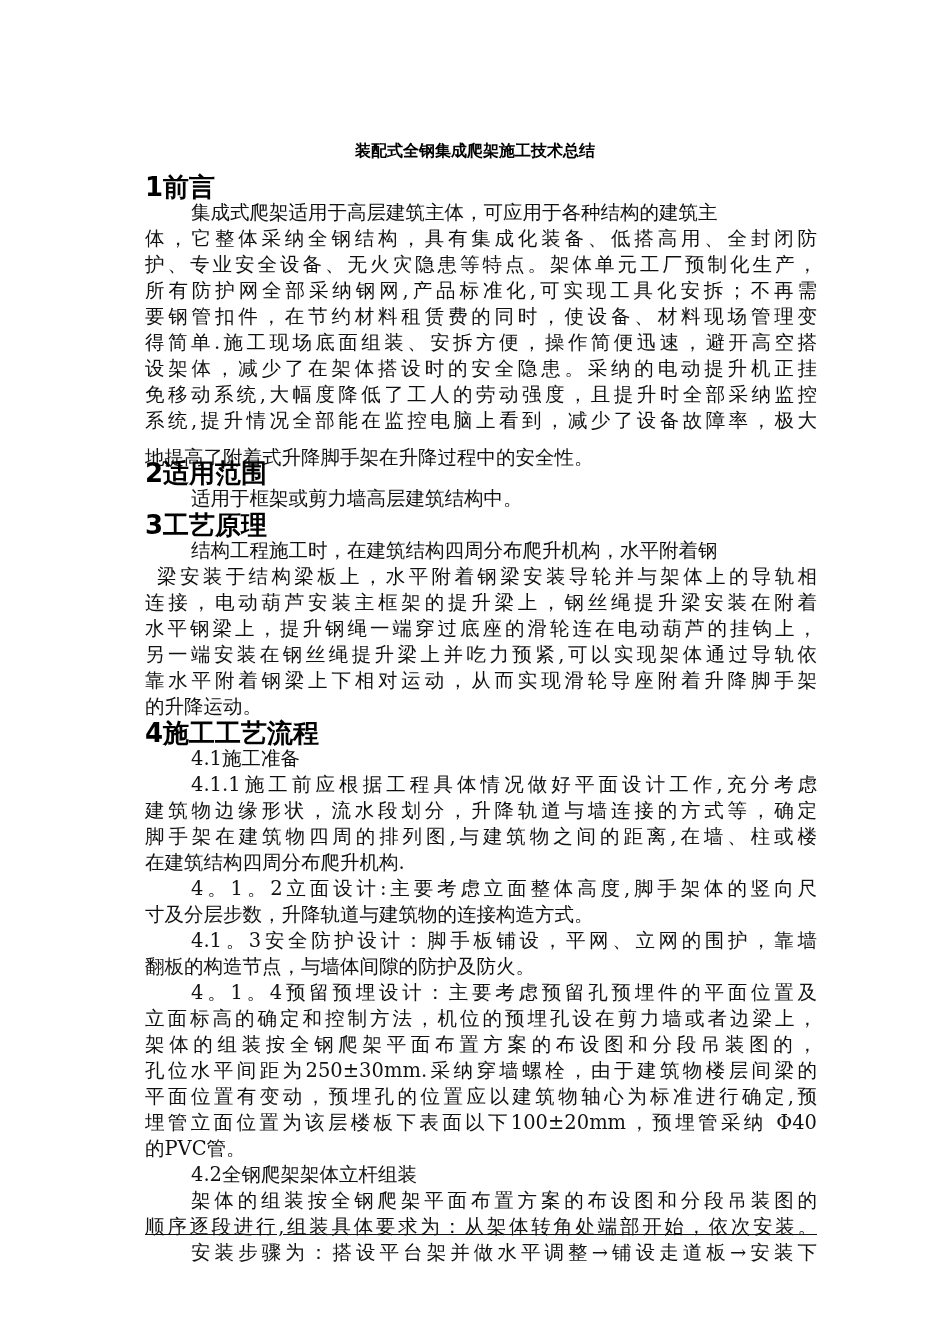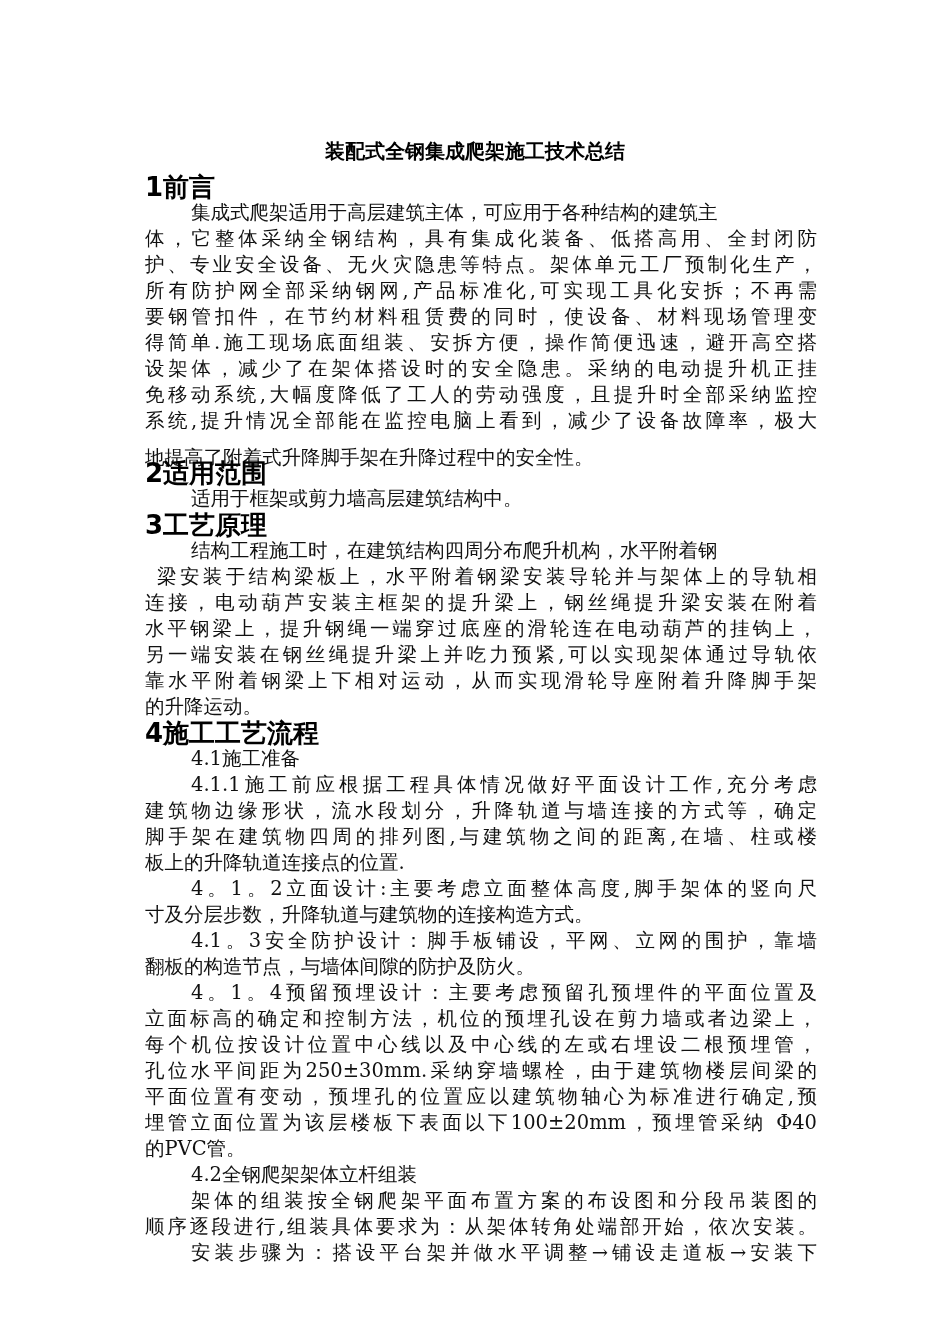--- a/index.html
+++ b/index.html
@@ -2,21 +2,21 @@
 <html><head>
 <meta charset="utf-8">
 <style>
   html, body { margin: 0; padding: 0; background: #ffffff; }
   body { width: 950px; height: 1344px; position: relative; overflow: hidden; }
   .page { position: absolute; left: 0; top: 0; width: 950px; height: 1344px; background: #ffffff; }
   .title {
     position: absolute; left: 0; width: 950px; top: 136px;
     text-align: center;
     font-family: "DejaVu Sans", "Liberation Sans", sans-serif;
-    font-weight: bold; font-size: 20px; color: #000; letter-spacing: 0px;
+    font-weight: bold; font-size: 16px; color: #000; letter-spacing: 0px;
     line-height: 30px;
   }
   .line {
     position: absolute; left: 145px; width: 672px;
     font-family: "DejaVu Serif", "Liberation Serif", serif;
     font-size: 19.5px; color: #111; line-height: 26px; height: 26px;
     white-space: nowrap;
   }
   .line.just { text-align: justify; text-align-last: justify; }
   .line.indent { padding-left: 46px; width: 626px; }
@@ -55,29 +55,29 @@
   <div class="line just" style="top:616px"><span style="white-space: nowrap; letter-spacing: 0px;">水平钢梁上，提升钢绳一端穿过底座的滑轮连在电动葫芦的挂钩上，</span></div>
   <div class="line just" style="top:642px"><span style="white-space: nowrap; letter-spacing: 0px;">另一端安装在钢丝绳提升梁上并吃力预紧,可以实现架体通过导轨依</span></div>
   <div class="line just" style="top:668px"><span style="white-space: nowrap; letter-spacing: 0px;">靠水平附着钢梁上下相对运动，从而实现滑轮导座附着升降脚手架</span></div>
   <div class="line" style="top:694px">的升降运动。</div>
 
   <div class="heading" style="top:720px">4施工工艺流程</div>
   <div class="line indent" style="top:746px">4.1施工准备</div>
   <div class="line indent just" style="top:772px"><span style="white-space: nowrap; letter-spacing: 0px;">4.1.1施工前应根据工程具体情况做好平面设计工作,充分考虑</span></div>
   <div class="line just" style="top:798px"><span style="white-space: nowrap; letter-spacing: 0px;">建筑物边缘形状，流水段划分，升降轨道与墙连接的方式等，确定</span></div>
   <div class="line just" style="top:824px"><span style="white-space: nowrap; letter-spacing: 0px;">脚手架在建筑物四周的排列图,与建筑物之间的距离,在墙、柱或楼</span></div>
-  <div class="line" style="top:850px">板上的升降轨道连接点的位置.</div>
+  <div class="line" style="top:850px">在建筑结构四周分布爬升机构.</div>
   <div class="line indent just" style="top:876px"><span style="white-space: nowrap; letter-spacing: 0px;">4。1。2立面设计:主要考虑立面整体高度,脚手架体的竖向尺</span></div>
   <div class="line" style="top:902px">寸及分层步数，升降轨道与建筑物的连接构造方式。</div>
   <div class="line indent just" style="top:928px"><span style="white-space: nowrap; letter-spacing: 0px;">4.1。3安全防护设计：脚手板铺设，平网、立网的围护，靠墙</span></div>
   <div class="line" style="top:954px">翻板的构造节点，与墙体间隙的防护及防火。</div>
   <div class="line indent just" style="top:980px"><span style="white-space: nowrap; letter-spacing: 0px;">4。1。4预留预埋设计：主要考虑预留孔预埋件的平面位置及</span></div>
   <div class="line just" style="top:1006px"><span style="white-space: nowrap; letter-spacing: 0px;">立面标高的确定和控制方法，机位的预埋孔设在剪力墙或者边梁上，</span></div>
-  <div class="line just" style="top:1032px"><span style="white-space: nowrap; letter-spacing: 0px;">每个机位按设计位置中心线以及中心线的左或右埋设二根预埋管，</span></div>
+  <div class="line just" style="top:1032px"><span style="white-space: nowrap; letter-spacing: 0px;">架体的组装按全钢爬架平面布置方案的布设图和分段吊装图的，</span></div>
   <div class="line just" style="top:1058px"><span style="white-space: nowrap; letter-spacing: 0px;">孔位水平间距为250±30mm.采纳穿墙螺栓，由于建筑物楼层间梁的</span></div>
   <div class="line just" style="top:1084px"><span style="white-space: nowrap; letter-spacing: 0px;">平面位置有变动，预埋孔的位置应以建筑物轴心为标准进行确定,预</span></div>
   <div class="line just" style="top:1110px"><span style="white-space: nowrap; letter-spacing: 0px;">埋管立面位置为该层楼板下表面以下100±20mm，预埋管采纳 Φ40</span></div>
   <div class="line" style="top:1136px">的PVC管。</div>
   <div class="line indent" style="top:1162px">4.2全钢爬架架体立杆组装</div>
   <div class="line indent just" style="top:1188px"><span style="white-space: nowrap; letter-spacing: 0px;">架体的组装按全钢爬架平面布置方案的布设图和分段吊装图的</span></div>
-  <div class="line just" style="top:1214px"><span style="white-space: nowrap; letter-spacing: 0px;">顺序逐段进行,组装具体要求为：从架体转角处端部开始，依次安装。</span></div>
+  <div class="line just" style="top:1214px"><span style="white-space: nowrap; letter-spacing: 0px; text-decoration: underline;">顺序逐段进行,组装具体要求为：从架体转角处端部开始，依次安装。</span></div>
   <div class="line indent just" style="top:1240px"><span style="white-space: nowrap; letter-spacing: 0px;">安装步骤为：搭设平台架并做水平调整→铺设走道板→安装下</span></div>
 </div>
 
 </body></html>

